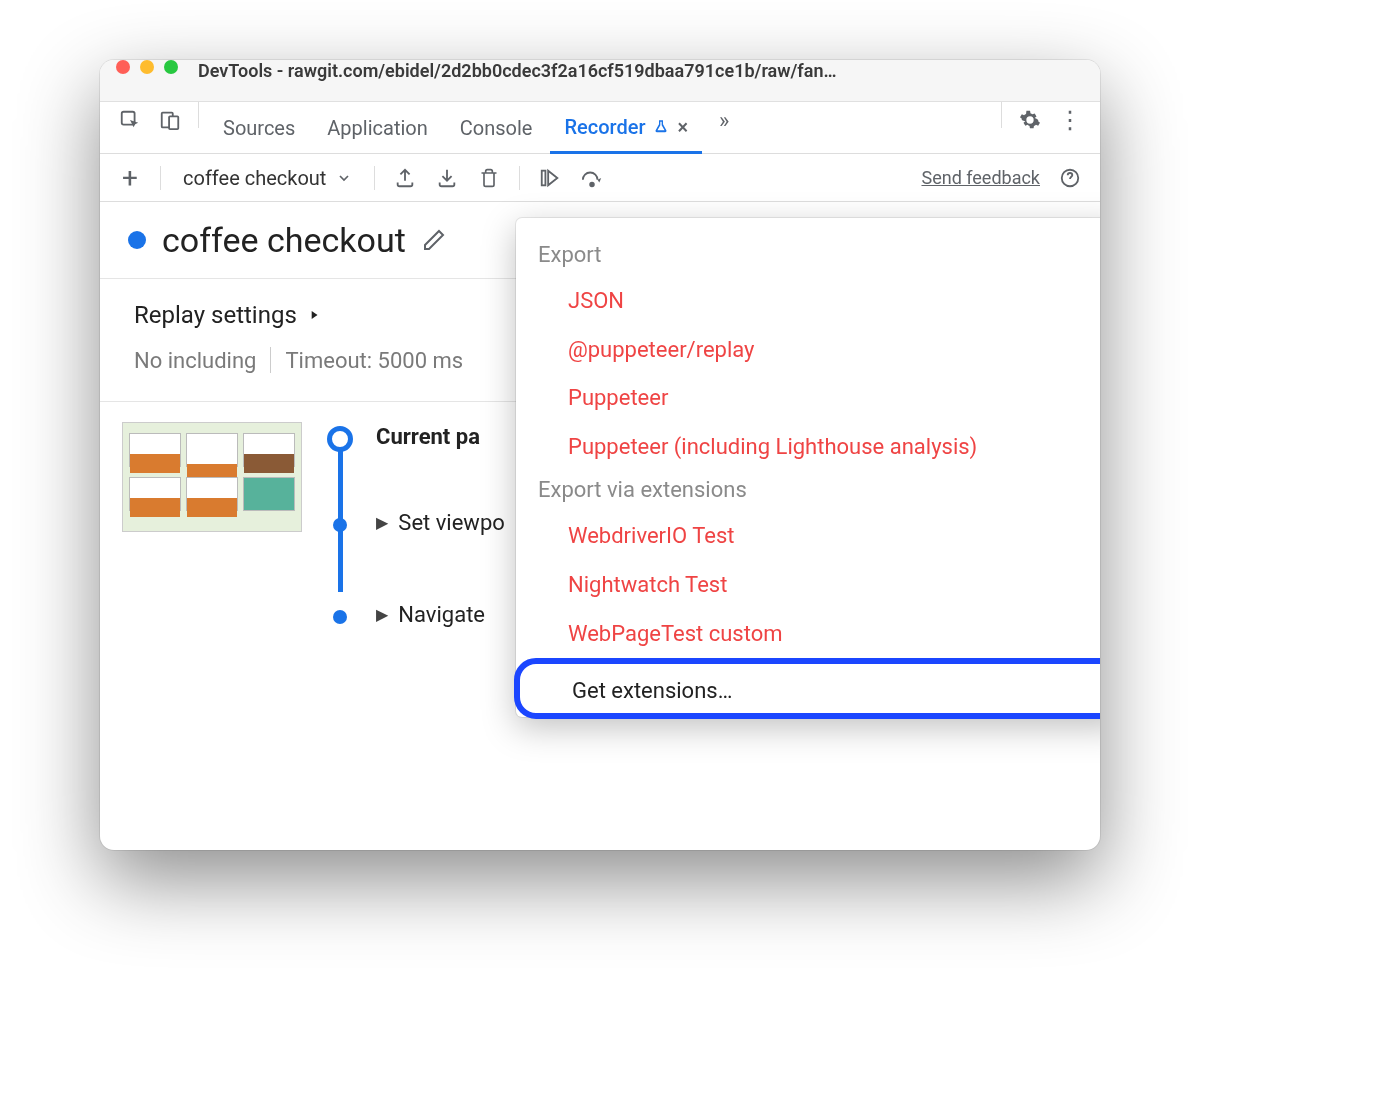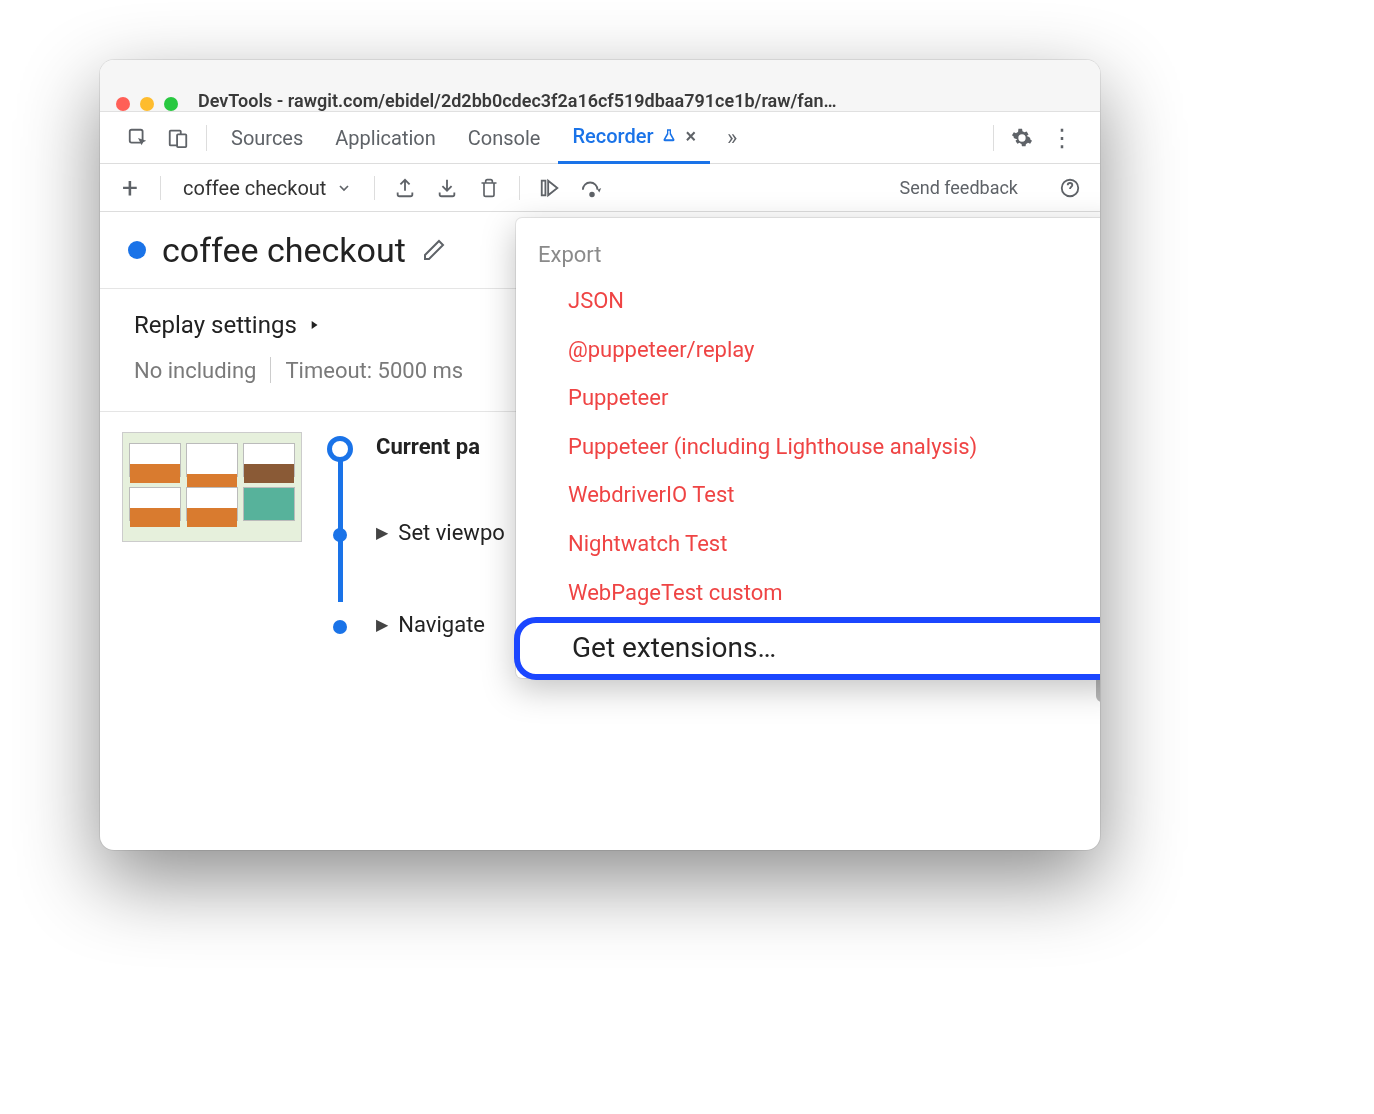--- a/index.html
+++ b/index.html
@@ -17,23 +17,23 @@
   width: 1000px;
   height: 790px;
   background: #fff;
   border-radius: 14px;
   box-shadow: 0 30px 80px rgba(0,0,0,0.45), 0 0 0 1px rgba(0,0,0,0.08);
   overflow: hidden;
   display: flex;
   flex-direction: column;
 }
 .titlebar {
-  height: 52px;
+  height: 42px;
   display: flex;
-  align-items: flex-end;
+  align-items: flex-start;
   padding: 0 16px;
   gap: 8px;
   background: #f6f6f6;
   border-bottom: 1px solid #e0e0e0;
 }
 .traffic { display: flex; gap: 10px; }
 .dot { width: 14px; height: 14px; border-radius: 50%; }
 .dot.red { background: #ff5f57; }
 .dot.yellow { background: #febc2e; }
 .dot.green { background: #28c840; }
@@ -43,23 +43,23 @@
   font-weight: 600;
   color: #3a3a3a;
   white-space: nowrap;
   overflow: hidden;
   text-overflow: ellipsis;
   flex: 1;
 }
 .tabbar {
   height: 52px;
   display: flex;
-  align-items: center;
+  align-items: flex-start;
   border-bottom: 1px solid #ddd;
-  padding: 0 20px;
+  padding: 0 12px;
   gap: 4px;
 }
 .toolbtn { width: 36px; height: 36px; display: flex; align-items: center; justify-content: center; color: #5f6368; border-radius: 4px; cursor: pointer; }
 .tabbar .divider { width: 1px; height: 26px; background: #ddd; margin: 0 6px; }
 .tab { padding: 0 14px; height: 52px; display: flex; align-items: center; font-size: 20px; color: #5f6368; cursor: pointer; gap: 8px; }
 .tab.active { color: #1a73e8; border-bottom: 3px solid #1a73e8; font-weight: 500; }
 .tab.active .flask { color: #1a73e8; }
 .spacer { flex: 1; }
 .toolbar {
   height: 48px;
@@ -67,21 +67,21 @@
   align-items: center;
   padding: 0 12px;
   border-bottom: 1px solid #ddd;
   gap: 6px;
 }
 .toolbar .vdiv { width: 1px; height: 24px; background: #ddd; margin: 0 6px; }
 .recording-select {
   display: flex; align-items: center; gap: 10px; padding: 0 10px; font-size: 20px; color: #333;
 }
 .chev { color: #5f6368; }
-.feedback { font-size: 18px; color: #5f6368; margin-right: 28px; }
+.feedback { font-size: 18px; color: #5f6368; text-decoration: underline; margin-right: 6px; }
 .content { flex: 1; overflow: hidden; position: relative; }
 .rec-header { display: flex; align-items: center; padding: 18px 28px; gap: 16px; border-bottom: 1px solid #e5e5e5; }
 .blue-dot { width: 18px; height: 18px; border-radius: 50%; background: #1a73e8; }
 .rec-title { font-size: 34px; font-weight: 400; color: #222; }
 .pencil { color: #5f6368; }
 .rec-btn-peek { position: absolute; right: 10px; top: 22px; width: 18px; height: 50px; background: #1a73e8; border-top-left-radius: 6px; border-bottom-left-radius: 6px; }
 .replay-box { padding: 22px 34px 28px; border-bottom: 1px solid #e5e5e5; }
 .replay-label { font-size: 24px; color: #222; display: flex; align-items: center; gap: 10px; }
 .replay-sub { margin-top: 18px; font-size: 22px; color: #7a7a7a; display: flex; align-items: center; }
 .replay-sub .vd { width: 1px; height: 26px; background: #ccc; margin: 0 14px; }
@@ -109,22 +109,22 @@
   border-radius: 6px;
   box-shadow: 0 10px 34px rgba(0,0,0,0.25), 0 0 0 1px rgba(0,0,0,0.08);
   padding: 18px 0 0;
 }
 .dd-section { font-size: 22px; color: #8a8a8a; padding: 6px 22px 10px; }
 .dd-item { font-size: 22px; color: #ef4444; padding: 10px 22px 10px 52px; cursor: pointer; line-height: 1.3; }
 .dd-ring {
   border: 6px solid #1b46ff;
   border-radius: 22px;
   margin: 0 -2px -2px -2px;
-  padding: 8px 22px 10px 52px;
-  font-size: 28px;
+  padding: 14px 22px 10px 52px;
+  font-size: 22px;
   color: #222;
 }
 .scroll-ind { position: absolute; right: -8px; top: 430px; width: 12px; height: 60px; background: #b9b9b9; border-radius: 8px; }
 
 svg { display: block; }
 </style>
 </head>
 <body>
 
 <div class="window">
@@ -308,19 +308,20 @@
 
     <div class="scroll-ind"></div>
   </div>
 
   <div class="dropdown">
     <div class="dd-section">Export</div>
     <div class="dd-item">JSON</div>
     <div class="dd-item">@puppeteer/replay</div>
     <div class="dd-item">Puppeteer</div>
     <div class="dd-item">Puppeteer (including Lighthouse analysis)</div>
+    <div class="dd-section">Export via extensions</div>
     <div class="dd-item">WebdriverIO Test</div>
     <div class="dd-item">Nightwatch Test</div>
     <div class="dd-item">WebPageTest custom</div>
     <div class="dd-ring hl">Get extensions…</div>
   </div>
 
 </div>
 
 </body></html>

